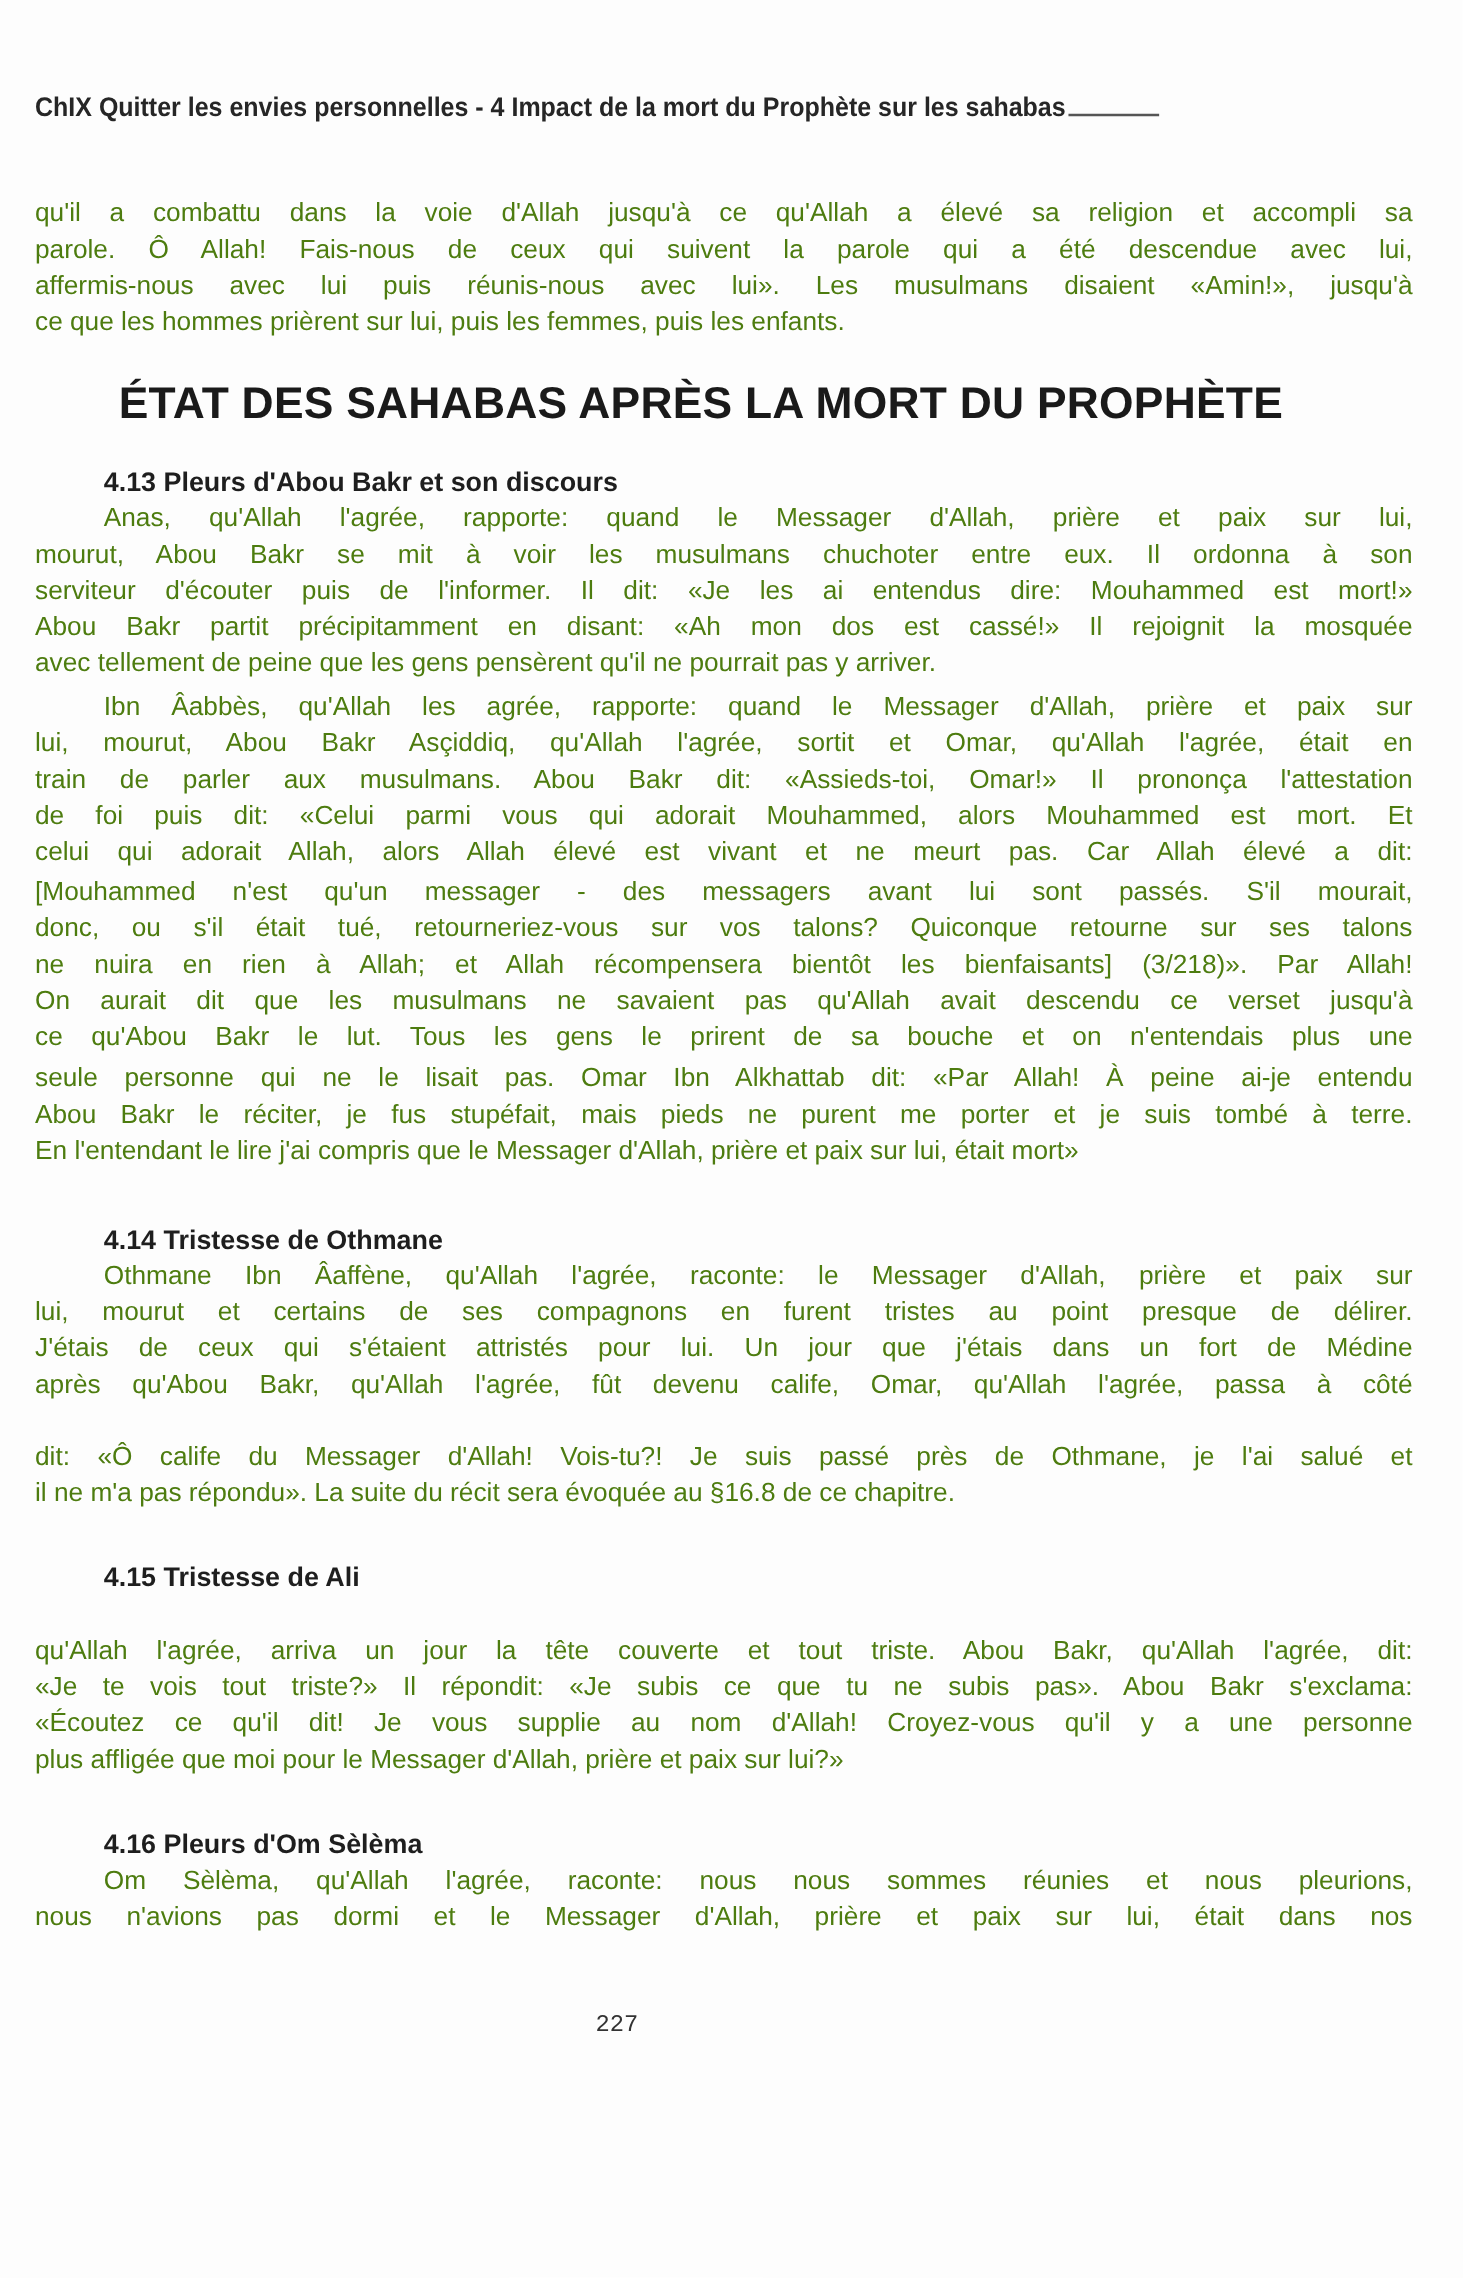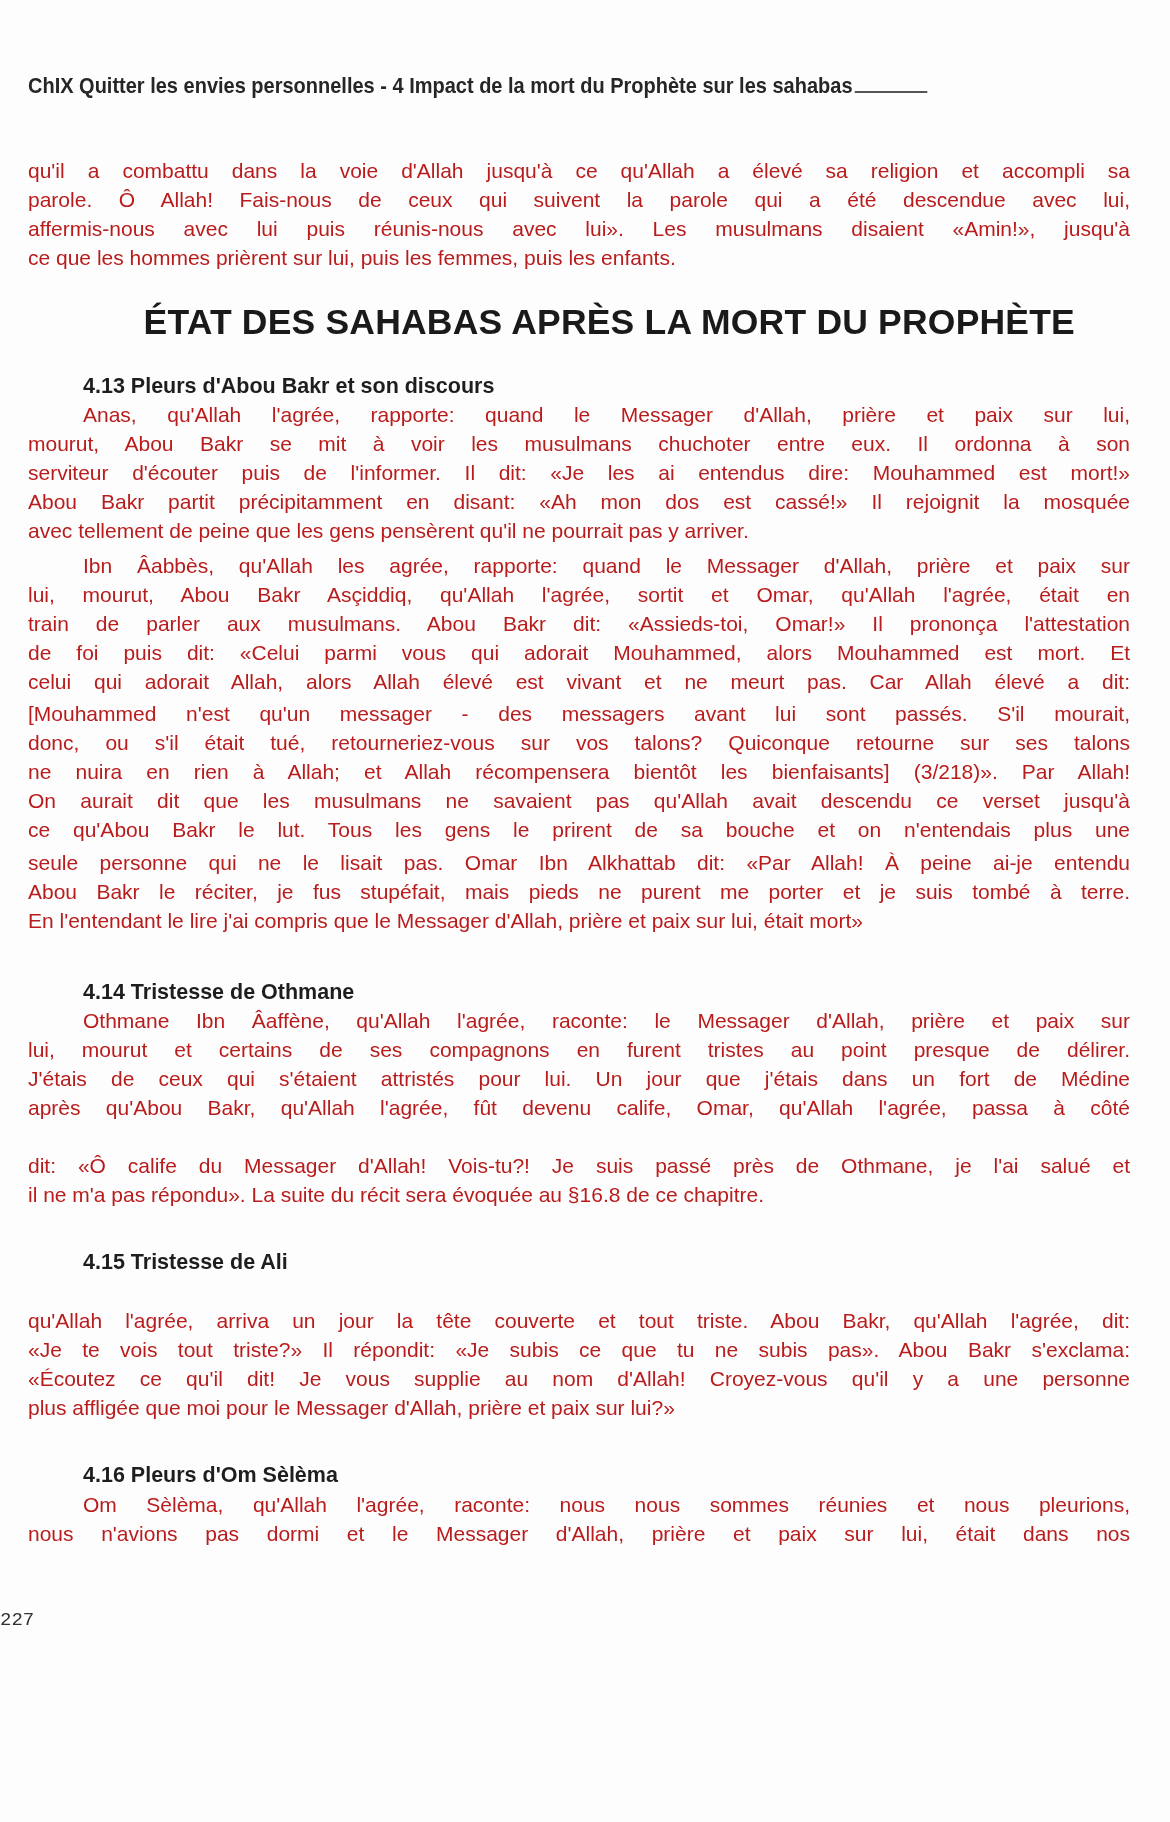--- a/index.html
+++ b/index.html
@@ -14,35 +14,35 @@
     position: absolute; left: 28px; top: 74px; width: 1090px;
     font-size: 21.5px; font-weight: bold; color: #262626;
     transform: scaleX(0.93); transform-origin: left;
     white-space: nowrap;
   }
   .running-header .rule { display: inline-block; width: 78px; border-bottom: 2px solid #555; margin-left: 2px; vertical-align: baseline; }
   .line {
     position: absolute; left: 28px; width: 1102px;
     font-size: 21px; line-height: 26px; height: 26px;
     text-align: justify; text-align-last: justify;
-    white-space: nowrap; overflow: visible; color: #b91c1c;
+    white-space: nowrap; overflow: visible; color: #4d7c0f;
   }
   .line span.t { display: inline-block; width: 100%; white-space: normal; text-align: justify; text-align-last: justify; }
   .line.last span.t { text-align-last: left; }
   .line.indent { left: 83px; width: 1047px; }
   .section-title {
     position: absolute; left: 95px; top: 302px; width: 980px;
     font-size: 35.5px; font-weight: bold; color: #1a1a1a;
-    white-space: nowrap; letter-spacing: 0.2px; text-align: right;
+    white-space: nowrap; letter-spacing: 0.2px;
   }
   .subhead {
     position: absolute; left: 83px; font-size: 21.5px; font-weight: bold; color: #1e1e1e; white-space: nowrap; text-align: center;
   }
   .page-number {
-    position: absolute; left: 0; width: 987px; top: 1609px; 
+    position: absolute; left: 0; width: 987px; top: 1609px; text-align: center;
     font-family: "Liberation Mono", "DejaVu Sans Mono", monospace; font-size: 19px; color: #333;
   }
 </style>
 </head>
 <body>
 
 <div class="page">
   <div class="running-header"><span>ChIX Quitter les envies personnelles - 4 Impact de la mort du Prophète sur les sahabas</span><span class="rule"></span></div>
 
   <div class="line" style="top:158px"><span class="t">qu'il a combattu dans la voie d'Allah jusqu'à ce qu'Allah a élevé sa religion et accompli sa</span></div>

